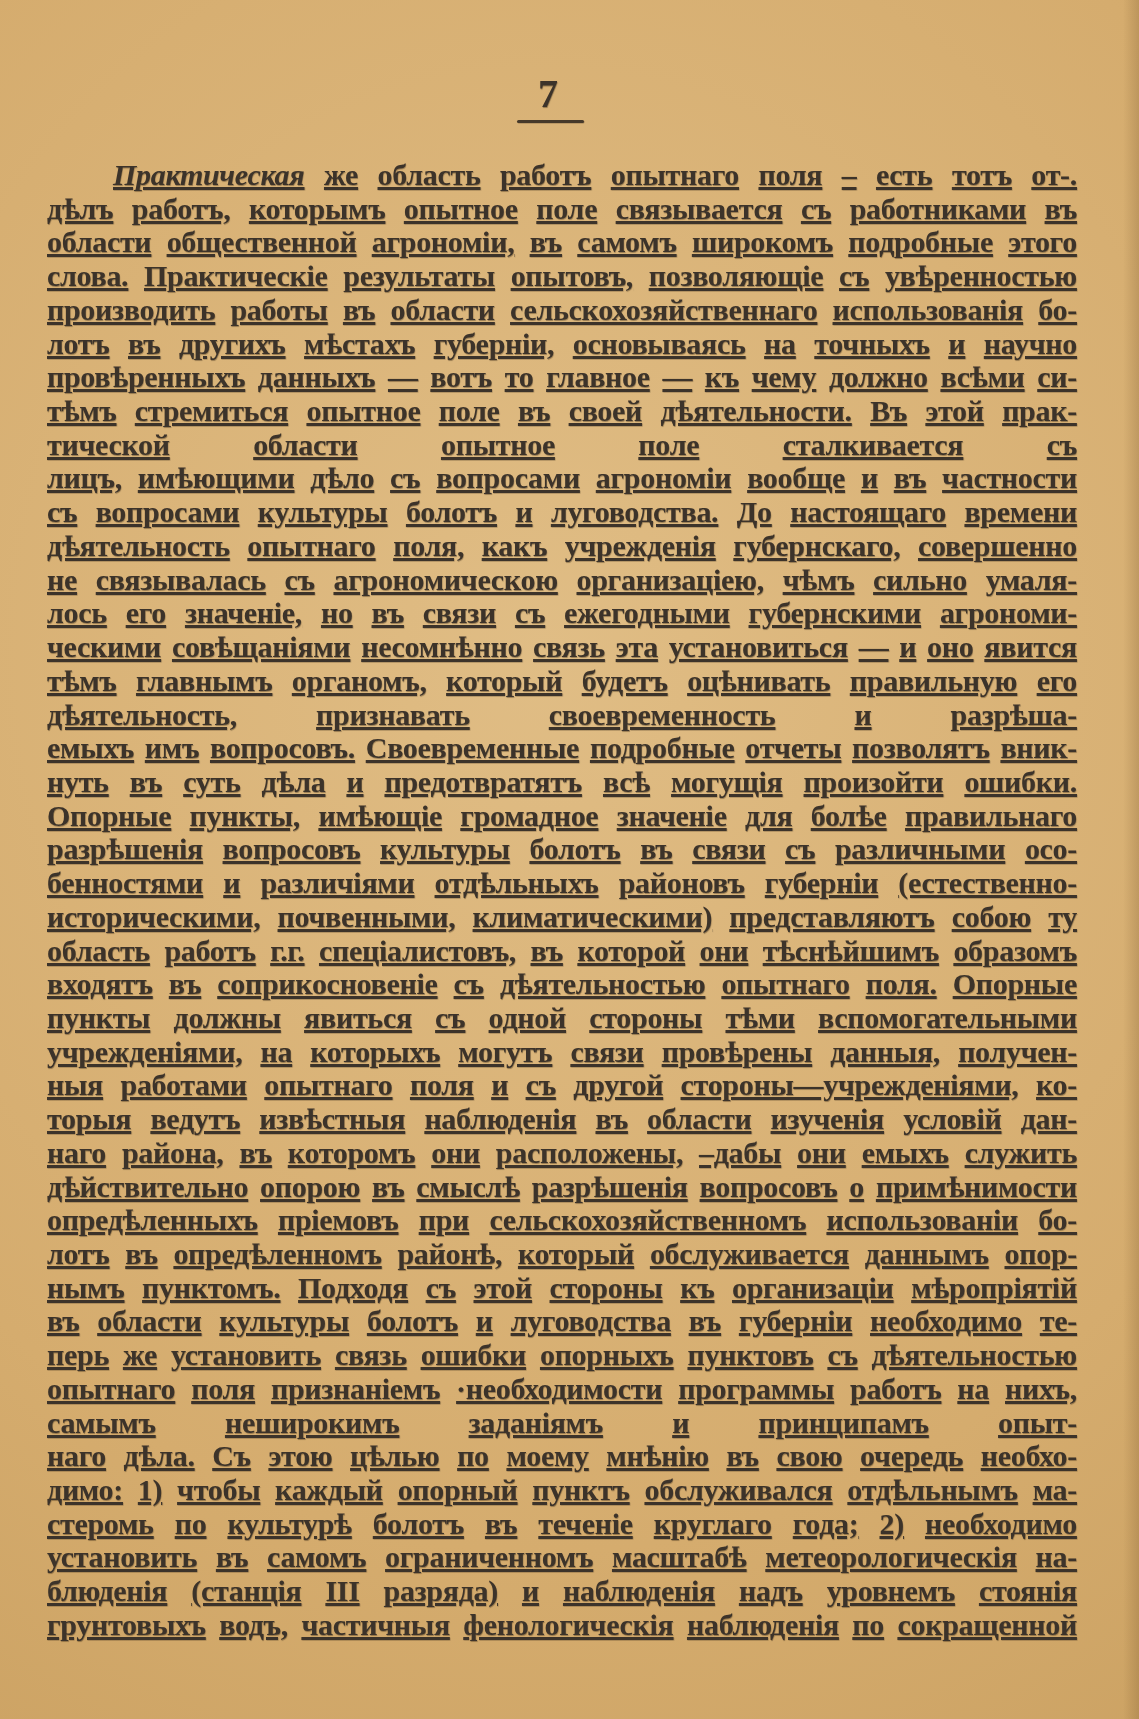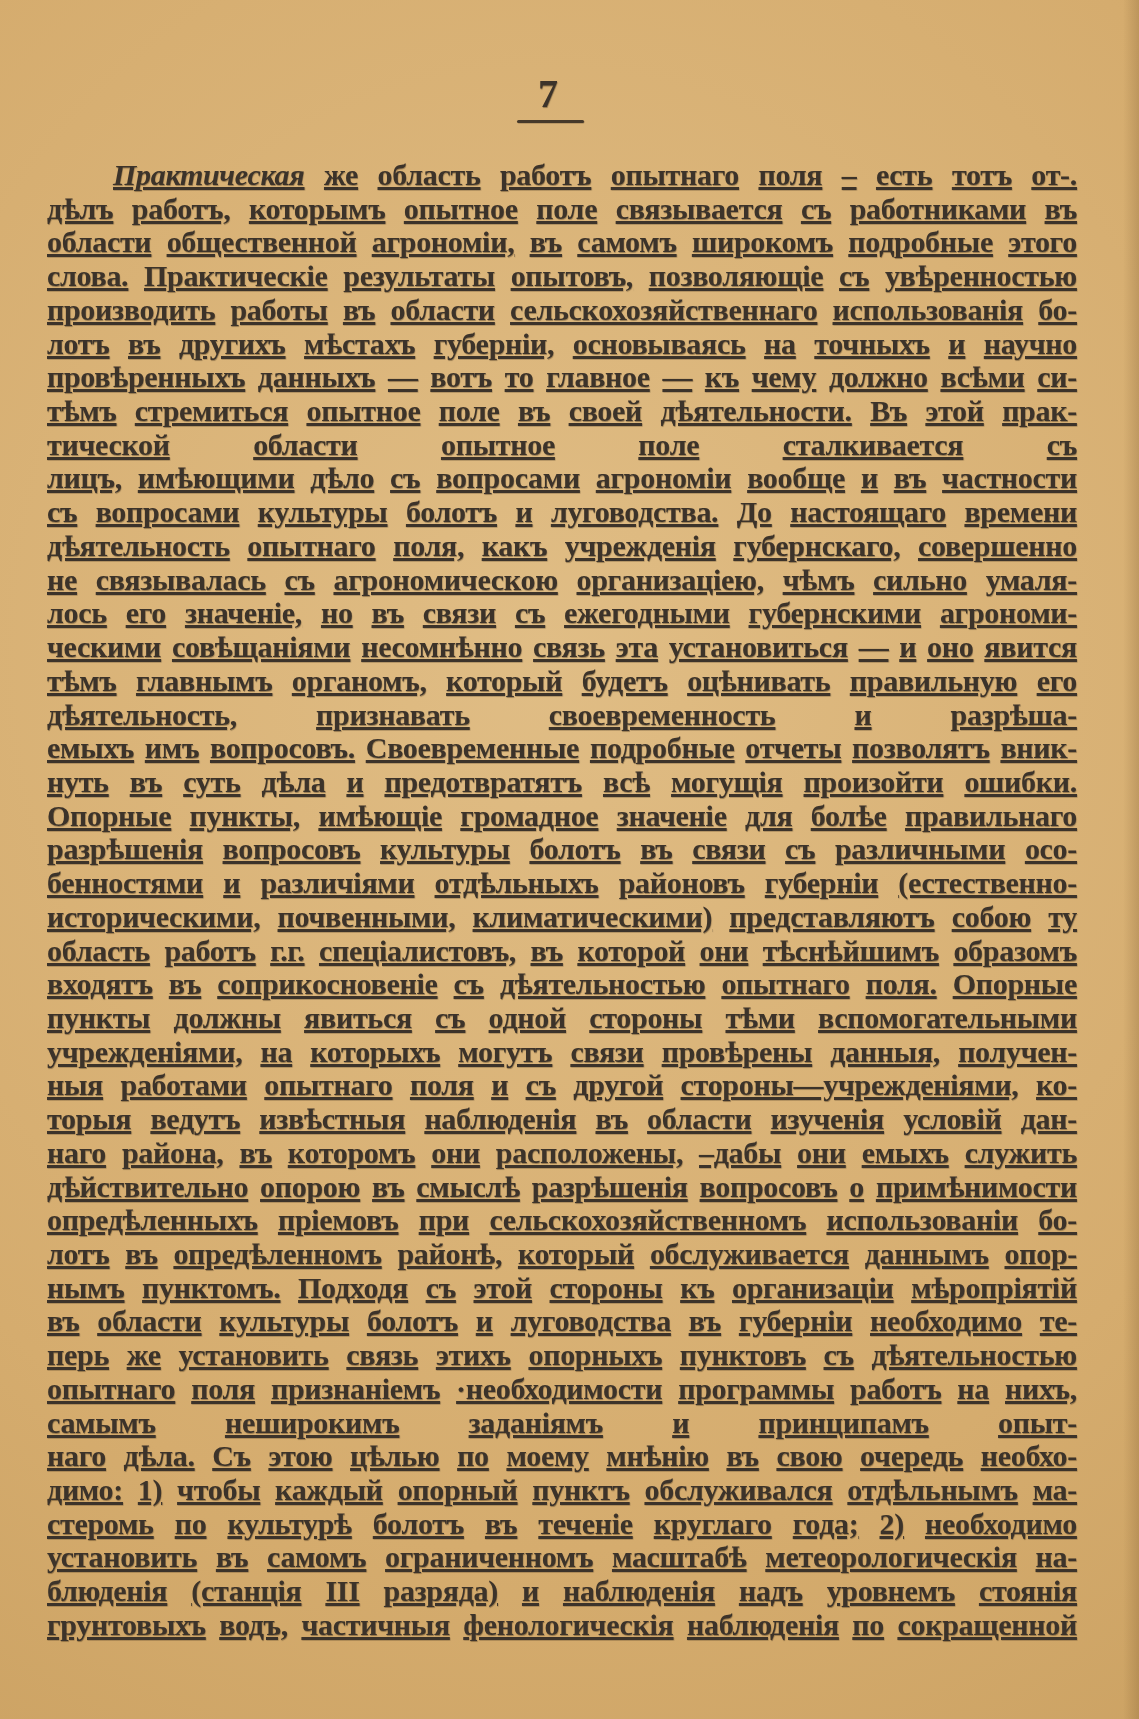--- a/index.html
+++ b/index.html
@@ -81,21 +81,21 @@
       <div class="line"><span>пункты</span><span>должны</span><span>явиться</span><span>съ</span><span>одной</span><span>стороны</span><span>тѣми</span><span>вспомогательными</span></div>
       <div class="line"><span>учрежденіями,</span><span>на</span><span>которыхъ</span><span>могутъ</span><span>связи</span><span>провѣрены</span><span>данныя,</span><span>получен-</span></div>
       <div class="line"><span>ныя</span><span>работами</span><span>опытнаго</span><span>поля</span><span>и</span><span>съ</span><span>другой</span><span>стороны—учрежденіями,</span><span>ко-</span></div>
       <div class="line"><span>торыя</span><span>ведутъ</span><span>извѣстныя</span><span>наблюденія</span><span>въ</span><span>области</span><span>изученія</span><span>условій</span><span>дан-</span></div>
       <div class="line"><span>наго</span><span>района,</span><span>въ</span><span>которомъ</span><span>они</span><span>расположены,</span><span>–дабы</span><span>они</span><span>емыхъ</span><span>служить</span></div>
       <div class="line"><span>дѣйствительно</span><span>опорою</span><span>въ</span><span>смыслѣ</span><span>разрѣшенія</span><span>вопросовъ</span><span>о</span><span>примѣнимости</span></div>
       <div class="line"><span>опредѣленныхъ</span><span>пріемовъ</span><span>при</span><span>сельскохозяйственномъ</span><span>использованіи</span><span>бо-</span></div>
       <div class="line"><span>лотъ</span><span>въ</span><span>опредѣленномъ</span><span>районѣ,</span><span>который</span><span>обслуживается</span><span>даннымъ</span><span>опор-</span></div>
       <div class="line"><span>нымъ</span><span>пунктомъ.</span><span>Подходя</span><span>съ</span><span>этой</span><span>стороны</span><span>къ</span><span>организаціи</span><span>мѣропріятій</span></div>
       <div class="line"><span>въ</span><span>области</span><span>культуры</span><span>болотъ</span><span>и</span><span>луговодства</span><span>въ</span><span>губерніи</span><span>необходимо</span><span>те-</span></div>
-      <div class="line"><span>перь</span><span>же</span><span>установить</span><span>связь</span><span>этихъ</span><span>опорныхъ</span><span>пунктовъ</span><span>съ</span><span>дѣятельностью</span></div>
+      <div class="line"><span>перь</span><span>же</span><span>установить</span><span>связь</span><span>ошибки</span><span>опорныхъ</span><span>пунктовъ</span><span>съ</span><span>дѣятельностью</span></div>
       <div class="line"><span>опытнаго</span><span>поля</span><span>признаніемъ</span><span>·необходимости</span><span>программы</span><span>работъ</span><span>на</span><span>нихъ,</span></div>
       <div class="line"><span>самымъ</span><span>неширокимъ</span><span>заданіямъ</span><span>и</span><span>принципамъ</span><span>опыт-</span></div>
       <div class="line"><span>наго</span><span>дѣла.</span><span>Съ</span><span>этою</span><span>цѣлью</span><span>по</span><span>моему</span><span>мнѣнію</span><span>въ</span><span>свою</span><span>очередь</span><span>необхо-</span></div>
       <div class="line"><span>димо:</span><span>1)</span><span>чтобы</span><span>каждый</span><span>опорный</span><span>пунктъ</span><span>обслуживался</span><span>отдѣльнымъ</span><span>ма-</span></div>
       <div class="line"><span>стеромь</span><span>по</span><span>культурѣ</span><span>болотъ</span><span>въ</span><span>теченіе</span><span>круглаго</span><span>года;</span><span>2)</span><span>необходимо</span></div>
       <div class="line"><span>установить</span><span>въ</span><span>самомъ</span><span>ограниченномъ</span><span>масштабѣ</span><span>метеорологическія</span><span>на-</span></div>
       <div class="line"><span>блюденія</span><span>(станція</span><span>III</span><span>разряда)</span><span>и</span><span>наблюденія</span><span>надъ</span><span>уровнемъ</span><span>стоянія</span></div>
       <div class="line"><span>грунтовыхъ</span><span>водъ,</span><span>частичныя</span><span>фенологическія</span><span>наблюденія</span><span>по</span><span>сокращенной</span></div>
     </div>
 </div>

